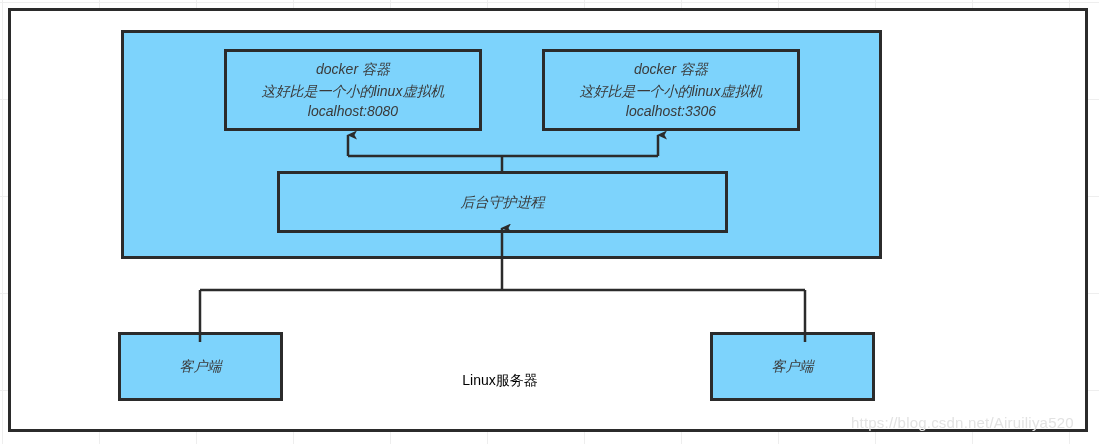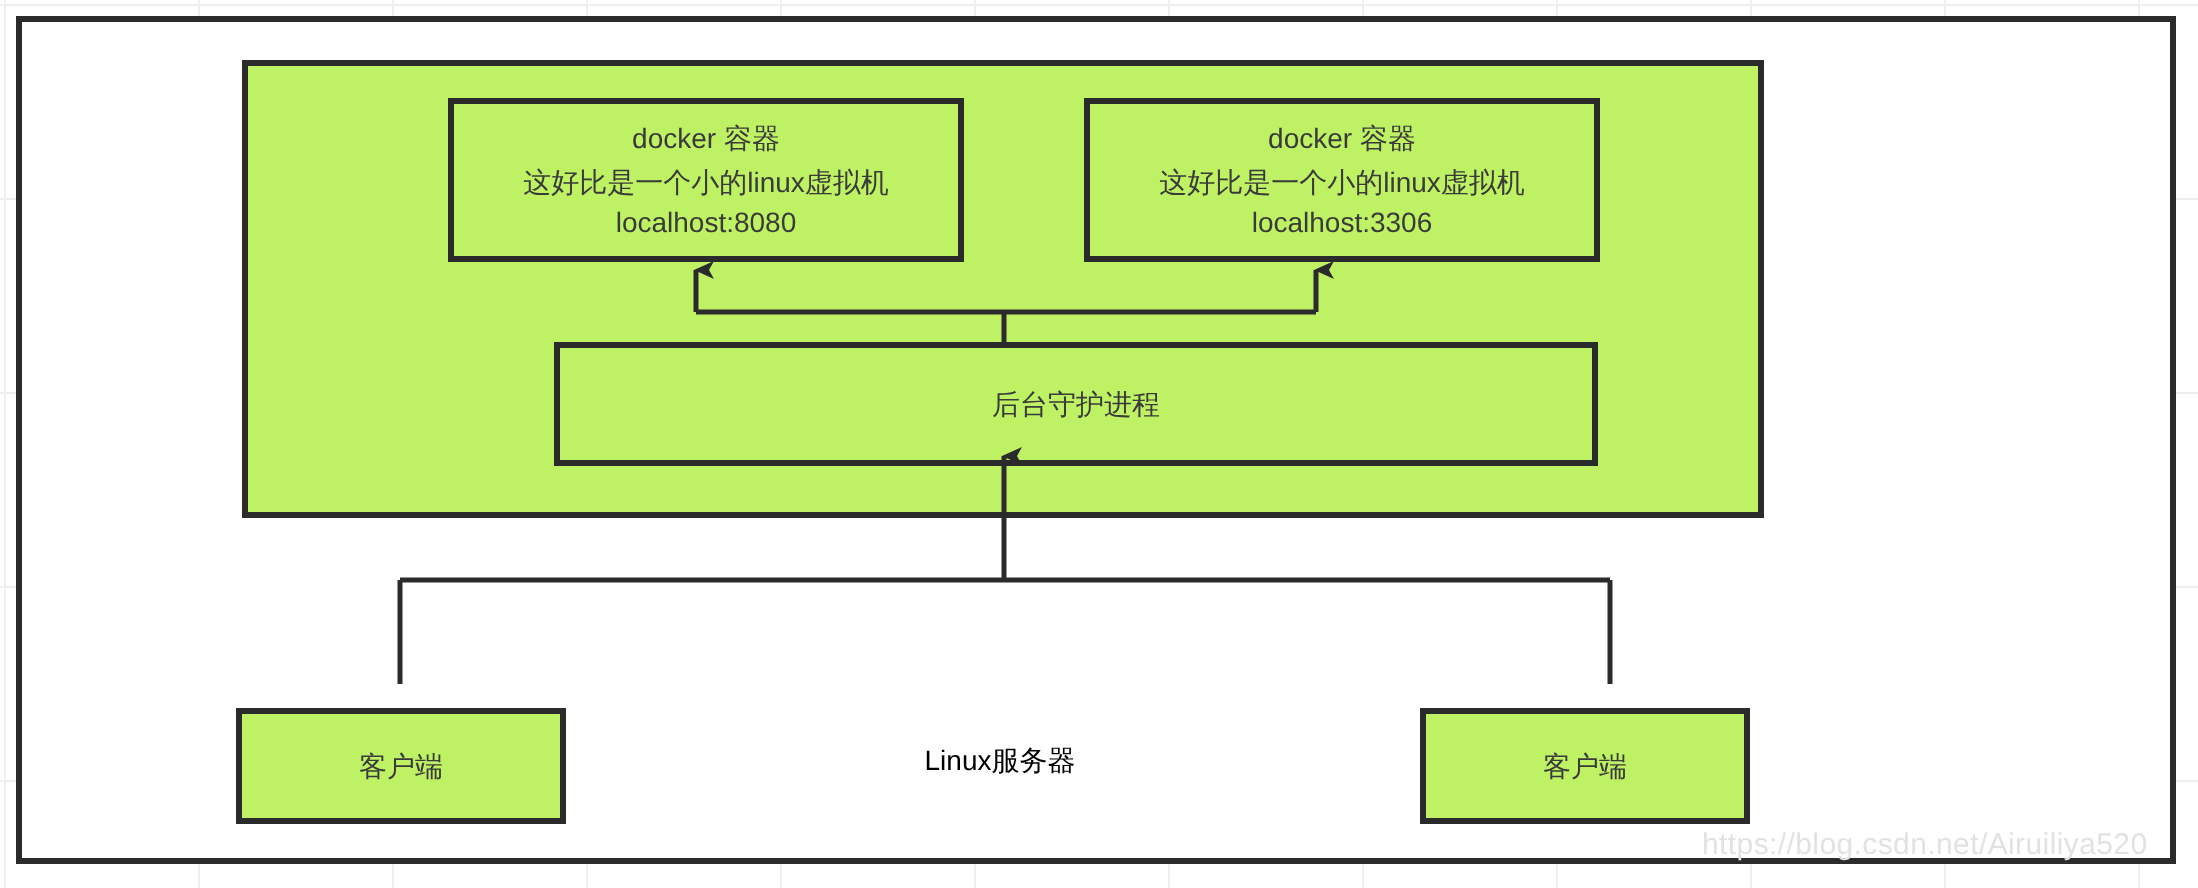--- a/index.html
+++ b/index.html
@@ -32,29 +32,30 @@
     top: 8px;
     width: 1080px;
     height: 424px;
     border: 3px solid #2b2b2b;
     background: #ffffff;
     box-sizing: border-box;
   }
   .box {
     position: absolute;
     border: 3px solid #2b2b2b;
-    background: #bef264;
+    background: #7dd3fc;
     box-sizing: border-box;
     display: flex;
     flex-direction: column;
     align-items: center;
     justify-content: center;
     color: #3a3a3a;
     text-align: center;
     line-height: 1.45;
+    font-style: italic;
   }
   .engine-box {
     left: 121px;
     top: 30px;
     width: 761px;
     height: 229px;
     justify-content: flex-start;
     border-width: 3px;
   }
   .container-box {
@@ -64,28 +65,28 @@
     font-size: 14px;
   }
   .container-box.left  { left: 224px; }
   .container-box.right { left: 542px; }
   .container-box .line { display: block; white-space: nowrap; }
   .container-box .line.title { margin-bottom: 2px; }
 
   .daemon-box {
     left: 277px;
     top: 171px;
-    width: 522px;
+    width: 451px;
     height: 62px;
     font-size: 14px;
   }
   .client-box {
-    top: 354px;
+    top: 332px;
     width: 165px;
-    height: 58px;
+    height: 69px;
     font-size: 14px;
   }
   .client-box.left  { left: 118px; }
   .client-box.right { left: 710px; }
 
   .server-label {
     position: absolute;
     left: 400px;
     top: 372px;
     width: 200px;

